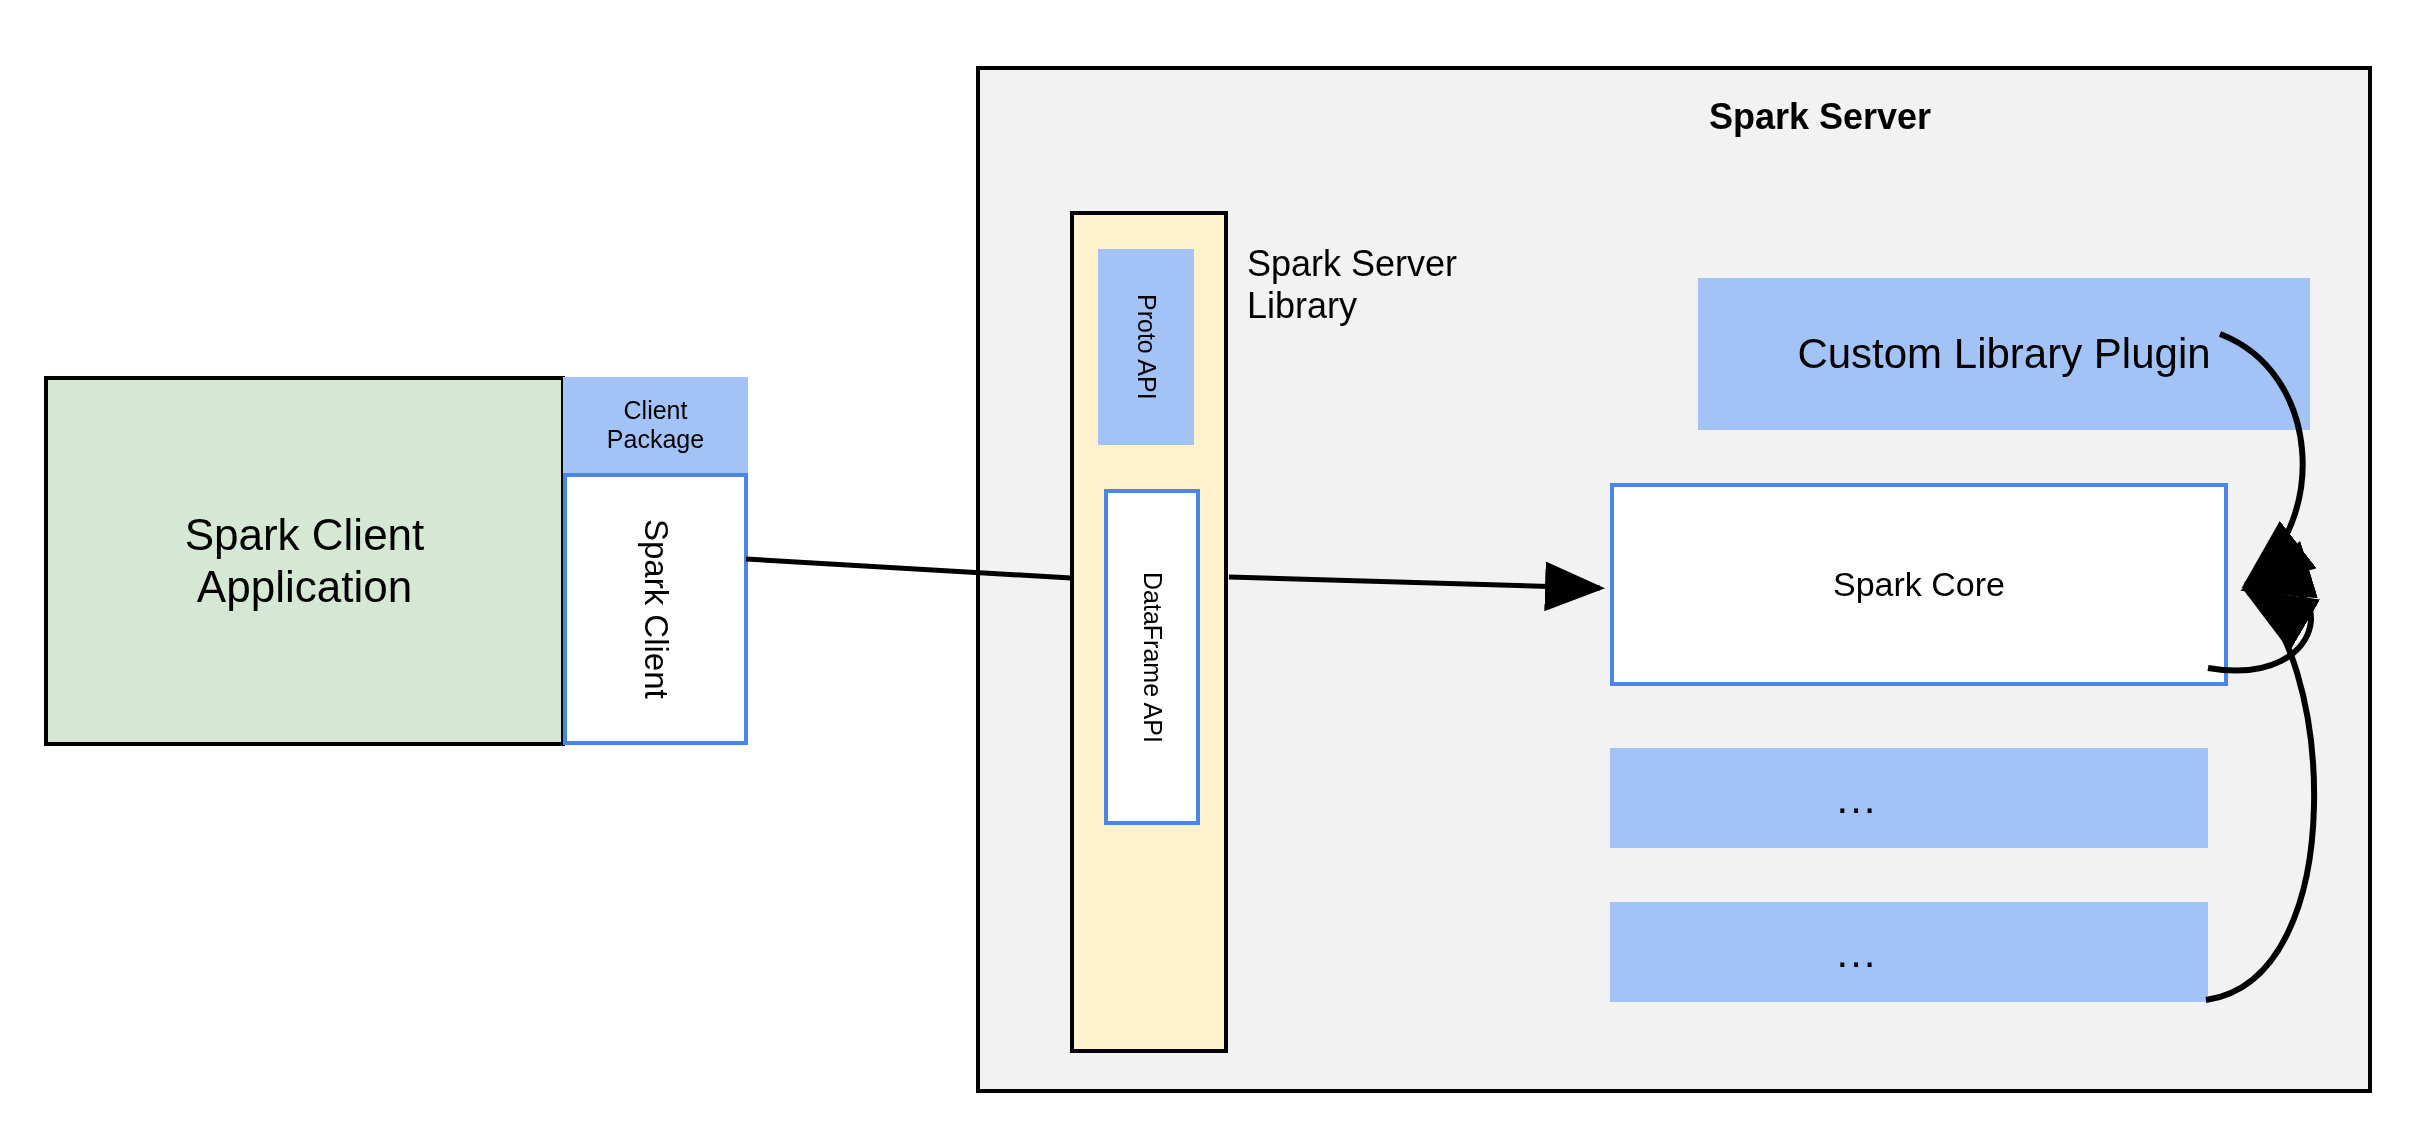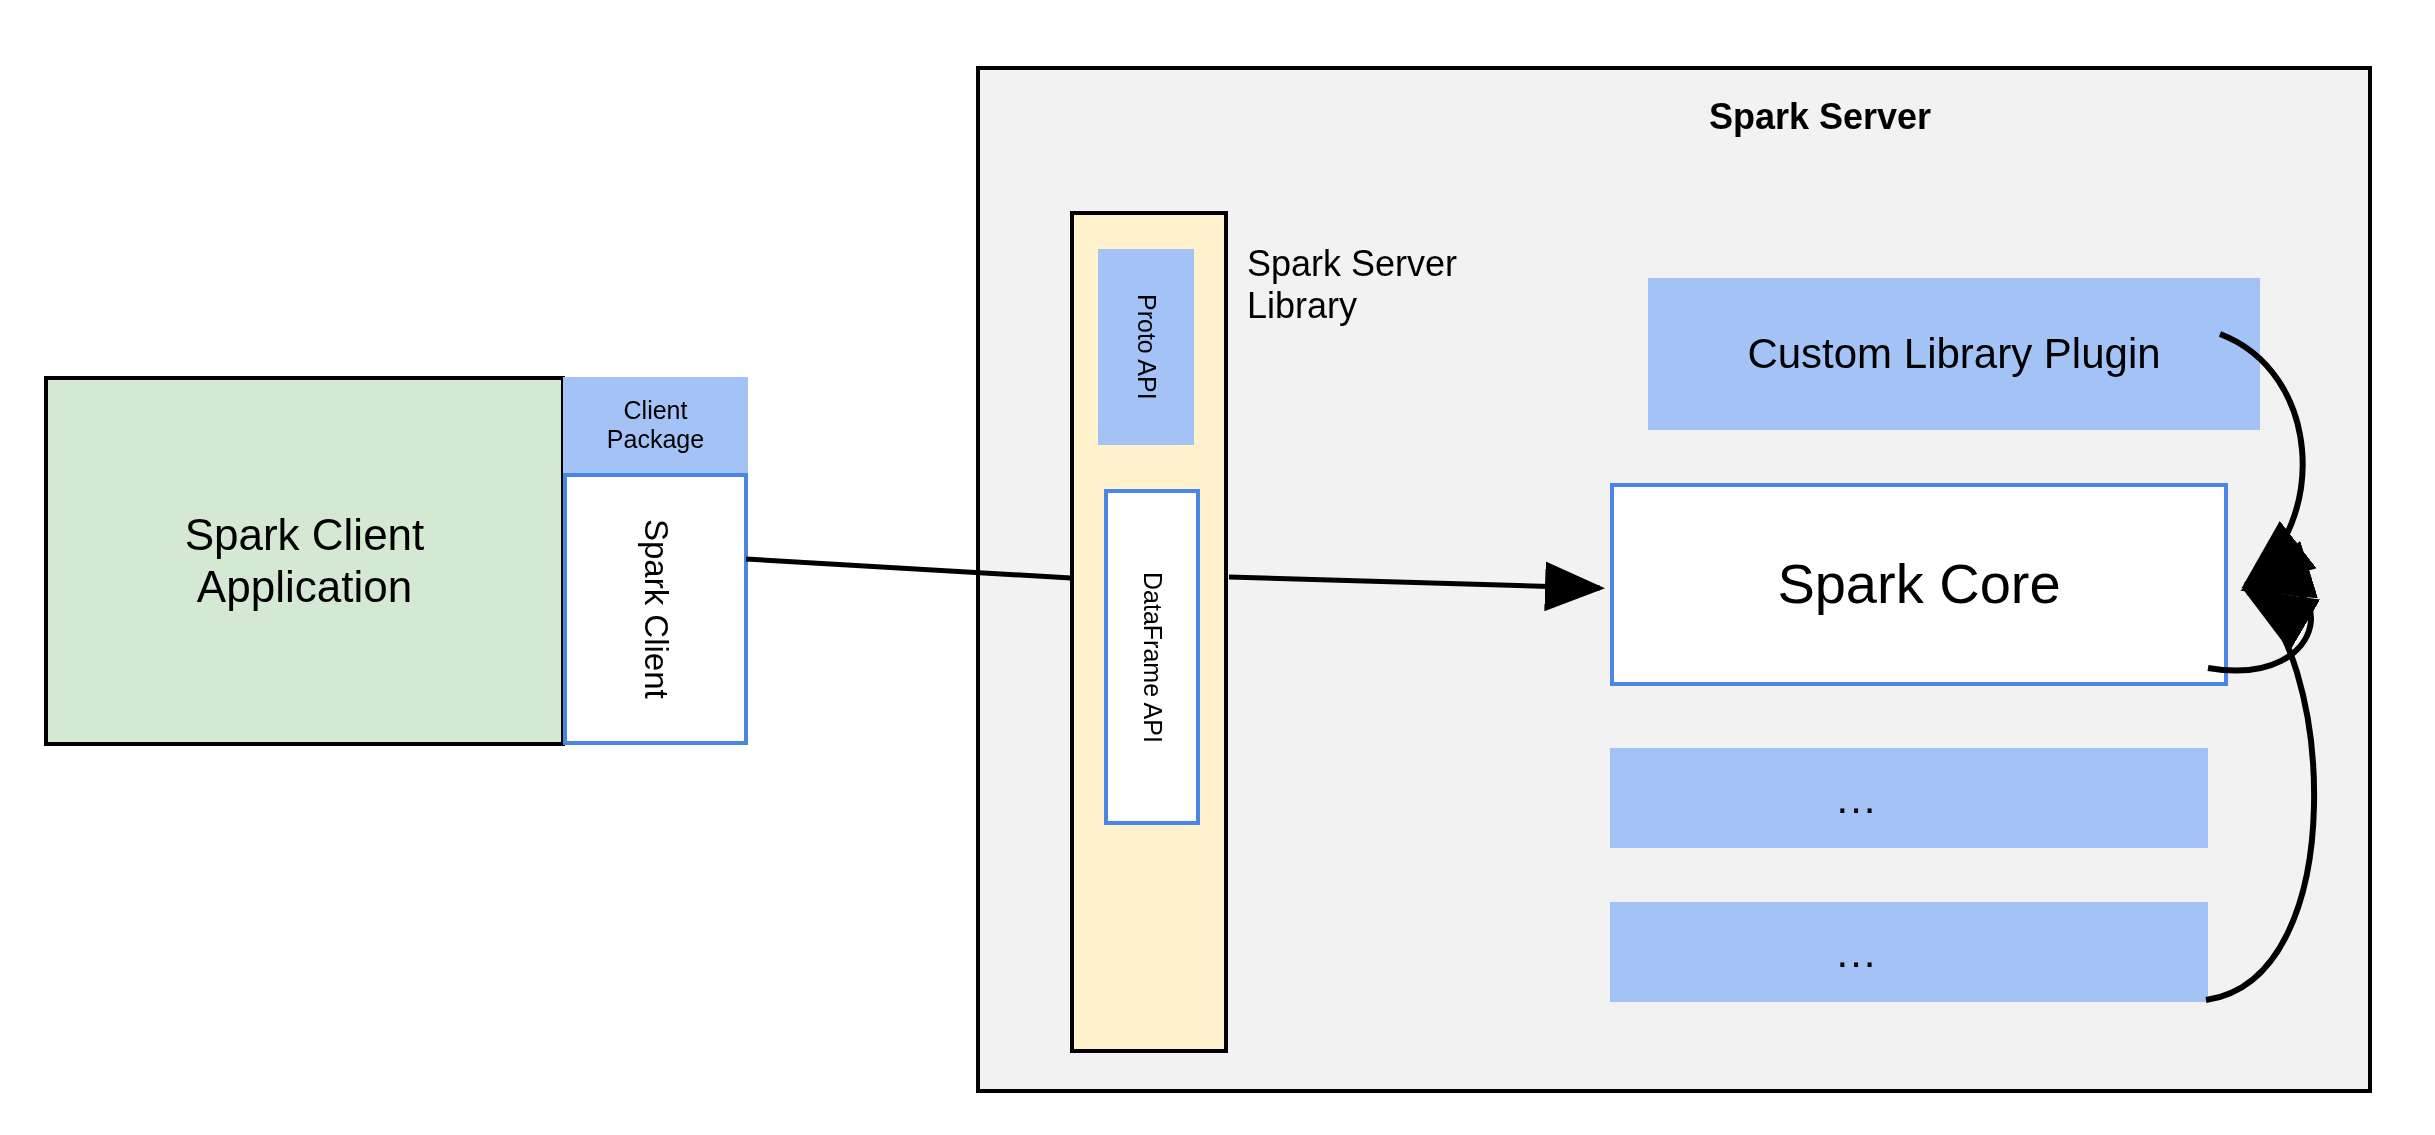--- a/index.html
+++ b/index.html
@@ -142,36 +142,36 @@
     font-size: 25px;
   }
   #dataframe-api-label {
     writing-mode: vertical-rl;
     text-orientation: mixed;
     white-space: nowrap;
   }
 
   
   #custom-plugin-box {
-    left: 1648px;
+    left: 1698px;
     top: 278px;
     width: 612px;
     height: 152px;
     background: #a3c2f5;
     font-size: 42px;
   }
 
   #spark-core-box {
     left: 1610px;
     top: 483px;
     width: 618px;
     height: 203px;
     background: #ffffff;
     border: 4px solid #4a86e8;
-    font-size: 56px;
+    font-size: 34px;
   }
 
   #ellipsis-box-1 {
     left: 1610px;
     top: 748px;
     width: 598px;
     height: 100px;
     background: #a3c2f5;
     font-size: 42px;
   }

